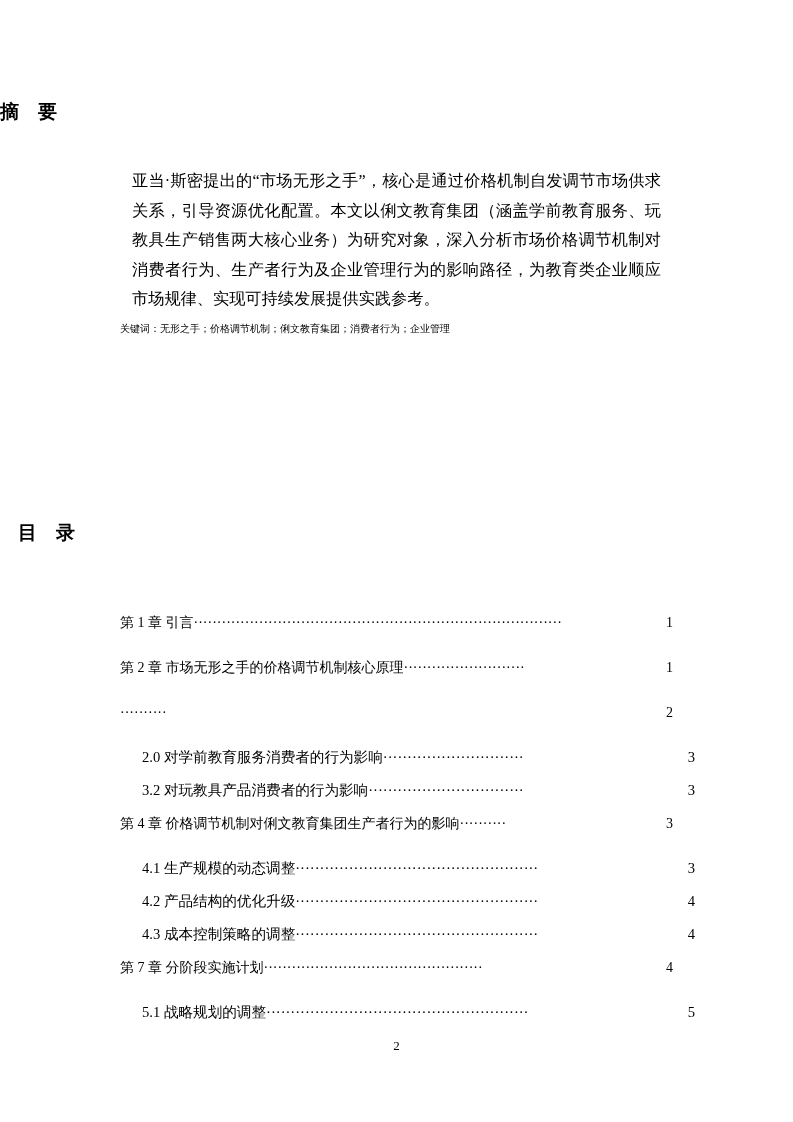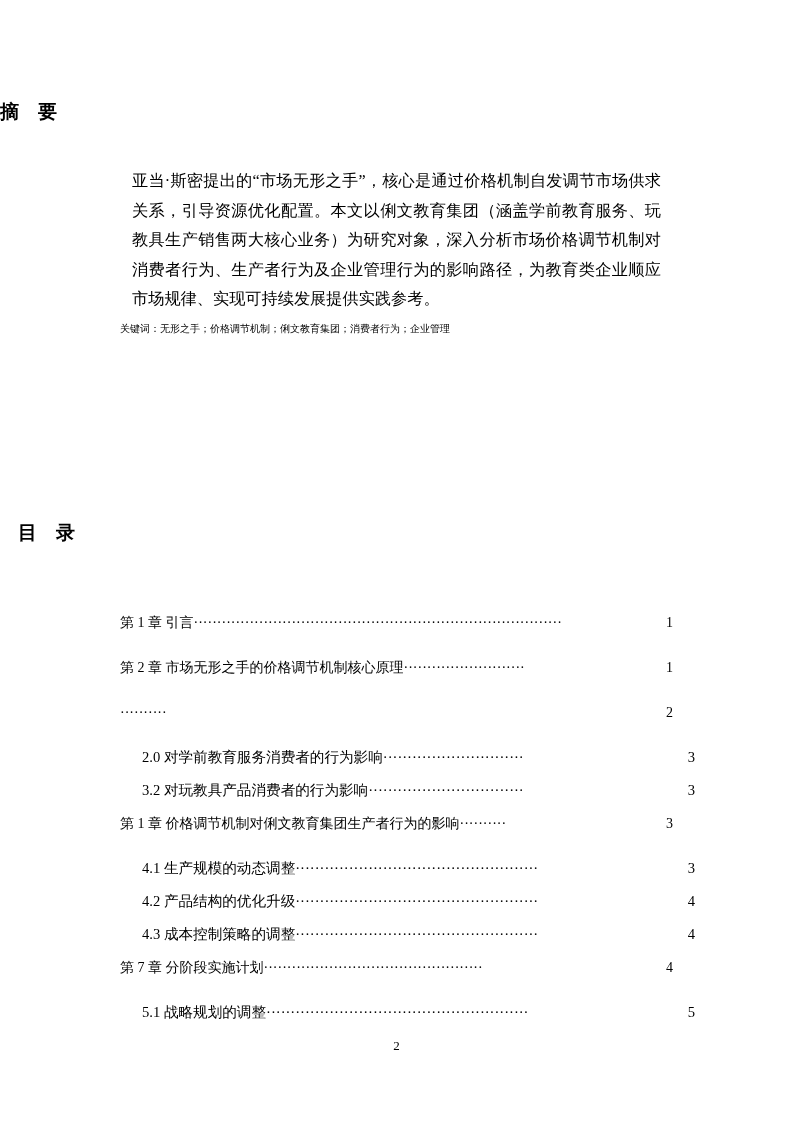--- a/index.html
+++ b/index.html
@@ -174,21 +174,21 @@
         <span class="toc-page">3</span>
       </div>
       <div class="toc-row level2">
         <span class="toc-label">3.2  对玩教具产品消费者的行为影响</span>
         <span class="toc-leader">
           <span>································</span>
         </span>
         <span class="toc-page">3</span>
       </div>
       <div class="toc-row level1">
-        <span class="toc-label">第 1 章  价格调节机制对俐文教育集团生产者行为的影响</span>
+        <span class="toc-label">第 4 章  价格调节机制对俐文教育集团生产者行为的影响</span>
         <span class="toc-leader">
           <span>··········</span>
         </span>
         <span class="toc-page">3</span>
       </div>
       <div class="toc-row level2">
         <span class="toc-label">4.1  生产规模的动态调整</span>
         <span class="toc-leader">
           <span>··················································</span>
         </span>

